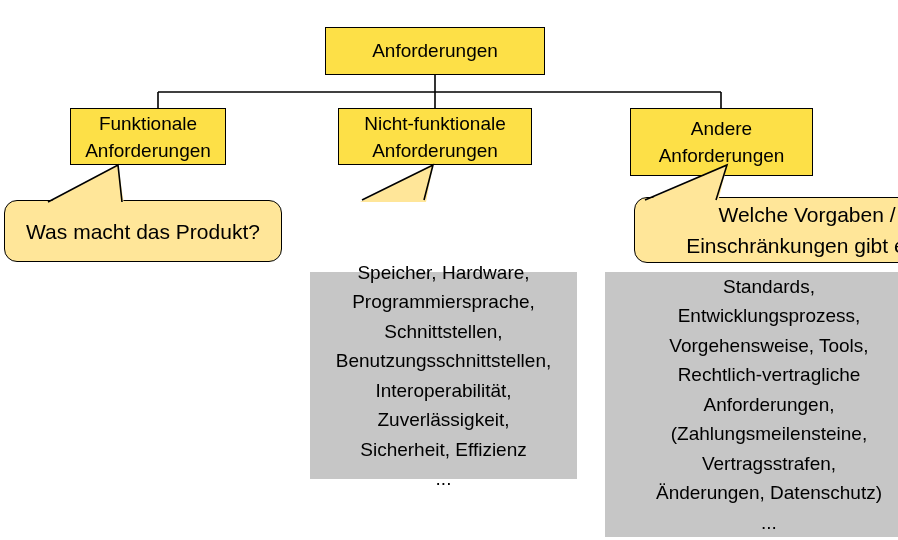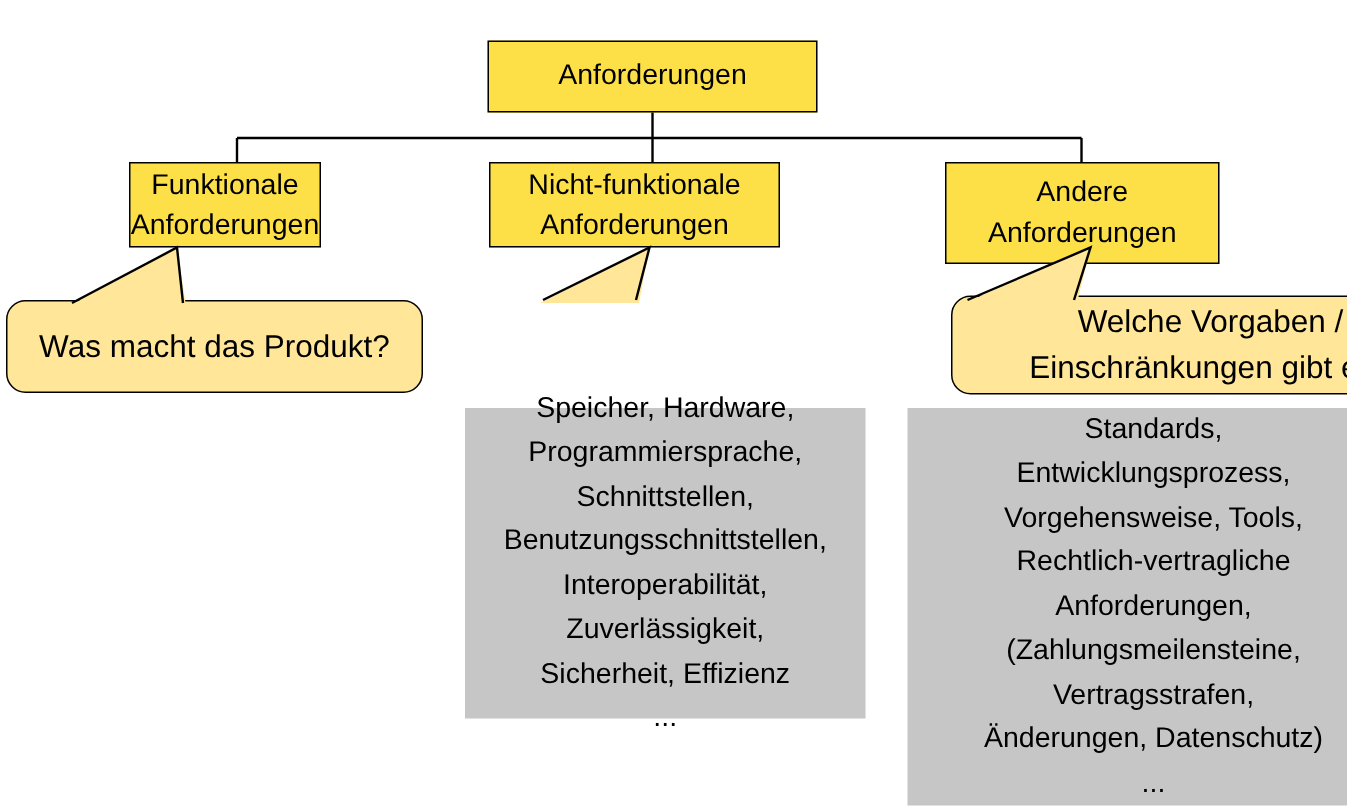--- a/index.html
+++ b/index.html
@@ -61,26 +61,26 @@
 </style>
 </head>
 <body>
 
 <div class="canvas">
 
   <div class="node root-node" style="left:325px; top:27px; width:220px; height:48px;">
     <span class="label">Anforderungen</span>
   </div>
 
-  <div class="node" style="left:86px; top:108px; width:128px; height:57px;">
+  <div class="node" style="left:70px; top:108px; width:156px; height:57px;">
     <span class="label multiline">Funktionale
 Anforderungen</span>
   </div>
 
-  <div class="node" style="left:326px; top:108px; width:194px; height:57px;">
+  <div class="node" style="left:338px; top:108px; width:194px; height:57px;">
     <span class="label multiline">Nicht-funktionale
 Anforderungen</span>
   </div>
 
   <div class="node" style="left:630px; top:108px; width:183px; height:68px;">
     <span class="label multiline">Andere
 Anforderungen</span>
   </div>
 
   <div class="callout" style="left:4px; top:200px; width:278px; height:62px;">

